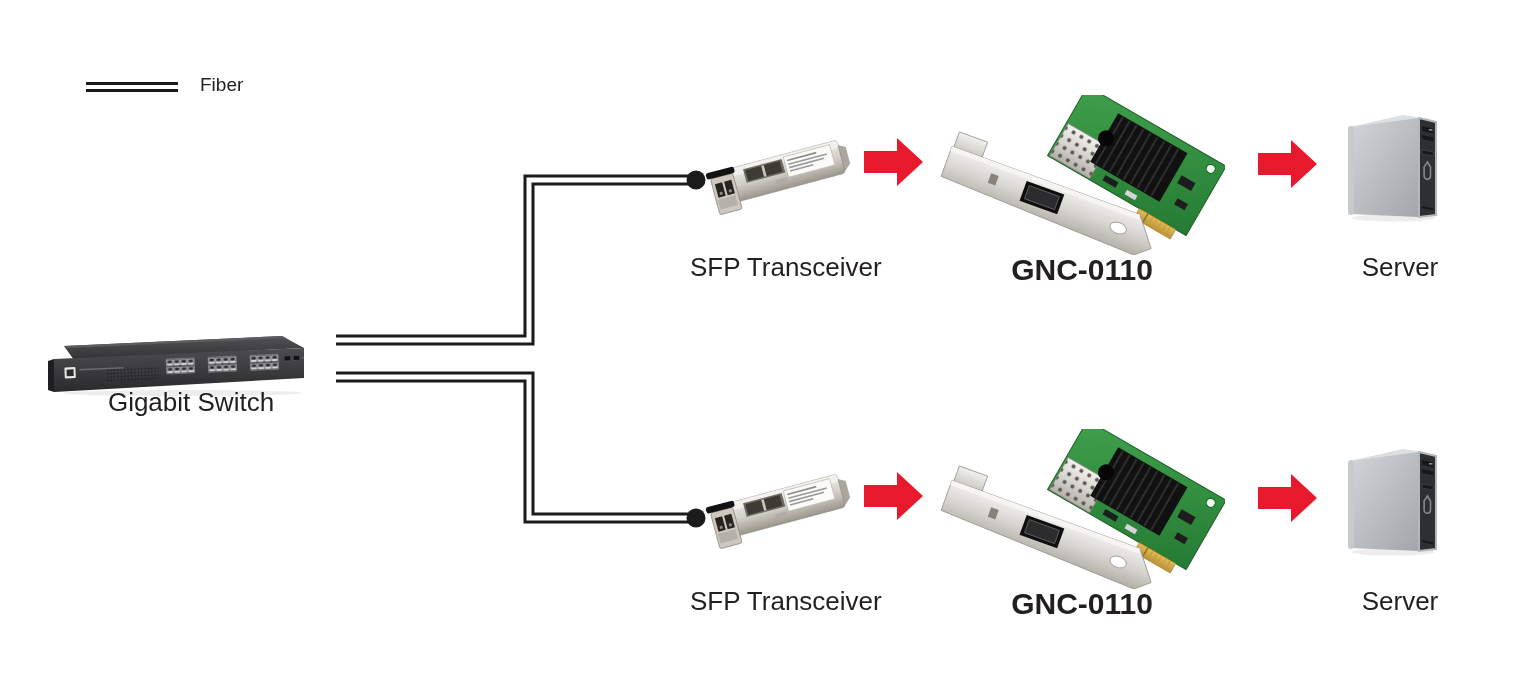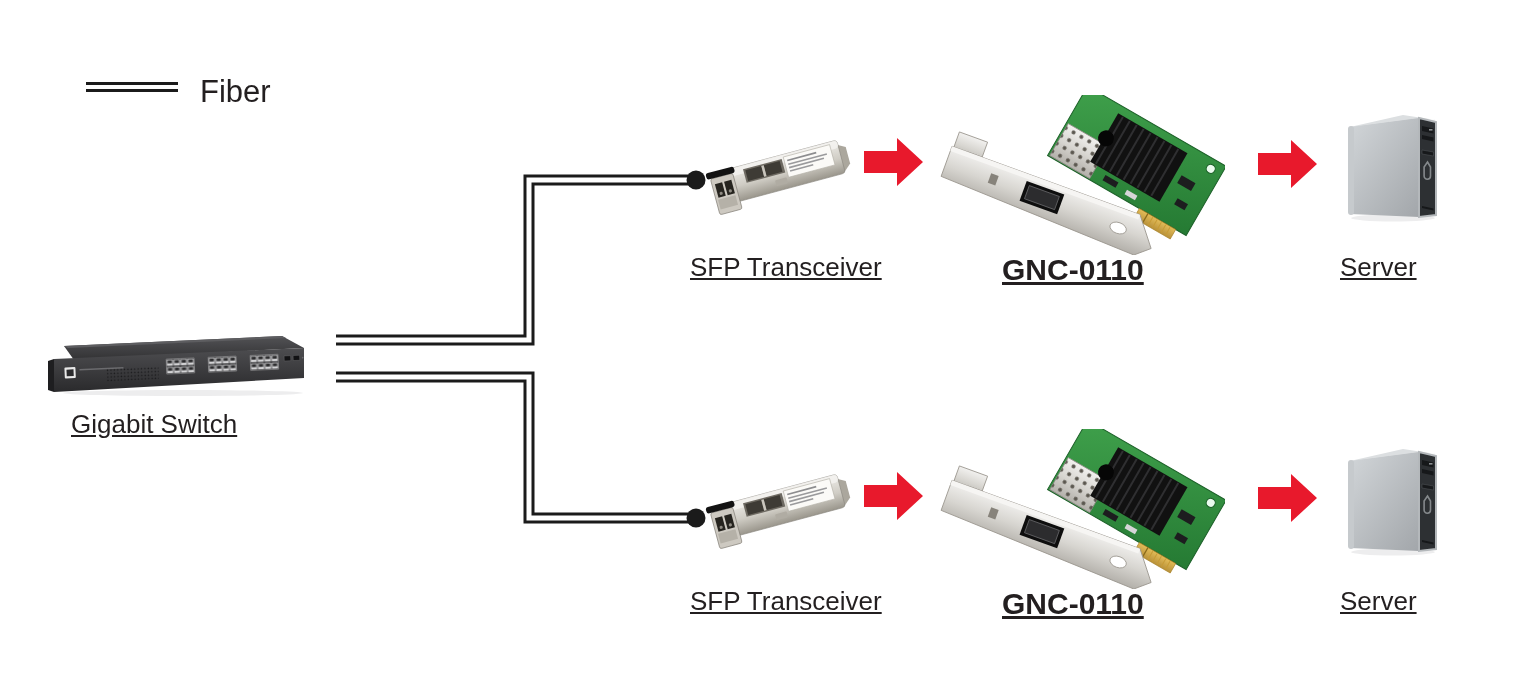--- a/index.html
+++ b/index.html
@@ -1,21 +1,21 @@
 <!DOCTYPE html>
 <html><head>
 <meta charset="utf-8">
 <style>
   html,body{margin:0;padding:0;background:#fff;}
   .canvas{position:relative;width:1532px;height:700px;background:#ffffff;overflow:hidden;
           font-family:"Liberation Sans","DejaVu Sans",sans-serif;color:#231f20;}
   .abs{position:absolute;}
-  .label{position:absolute;font-size:26px;color:#231f20;line-height:1.15;white-space:nowrap;text-decoration:underline;}
+  .label{position:absolute;text-align:center;font-size:26px;color:#231f20;line-height:1.15;white-space:nowrap;}
   .label.bold{font-weight:700;font-size:30px;}
-  .legend-label{position:absolute;font-size:31px;color:#231f20;}
+  .legend-label{position:absolute;font-size:19px;color:#231f20;}
   svg{display:block;}
 </style>
 </head>
 <body>
 
 <div class="canvas">
 
   <svg width="0" height="0" style="position:absolute" aria-hidden="true">
     <defs>
       <linearGradient id="swFront" x1="0" y1="0" x2="0" y2="1">
@@ -184,21 +184,21 @@
 
   <svg class="abs" style="left:84;top:80;left:84px;top:80px" width="96" height="14">
     <path d="M2,7 H94" stroke="#1b1b1b" stroke-width="10" fill="none"></path>
     <path d="M2,7 H94" stroke="#ffffff" stroke-width="4" fill="none"></path>
   </svg>
   <div class="legend-label" style="left:200px;top:74px">Fiber</div>
 
   <svg class="abs" style="left:48px;top:334px" width="262" height="62">
       <use href="#switchGfx"></use>
     </svg>
-  <div class="label" style="left:71px;top:410px;width:240px">Gigabit Switch</div>
+  <div class="label" style="left:71px;top:388px;width:240px">Gigabit Switch</div>
 
   <svg class="abs" style="left:704px;top:120px" width="152" height="112">
       <use href="#sfpGfx"></use>
     </svg>
   <div class="label" style="left:690px;top:253px;width:180px">SFP Transceiver</div>
   <svg class="abs" style="left:864px;top:138px" width="59" height="48">
       <use href="#arrowRight"></use>
     </svg>
   <svg class="abs" style="left:935px;top:95px" width="290" height="160">
       <use href="#nicGfx"></use>

